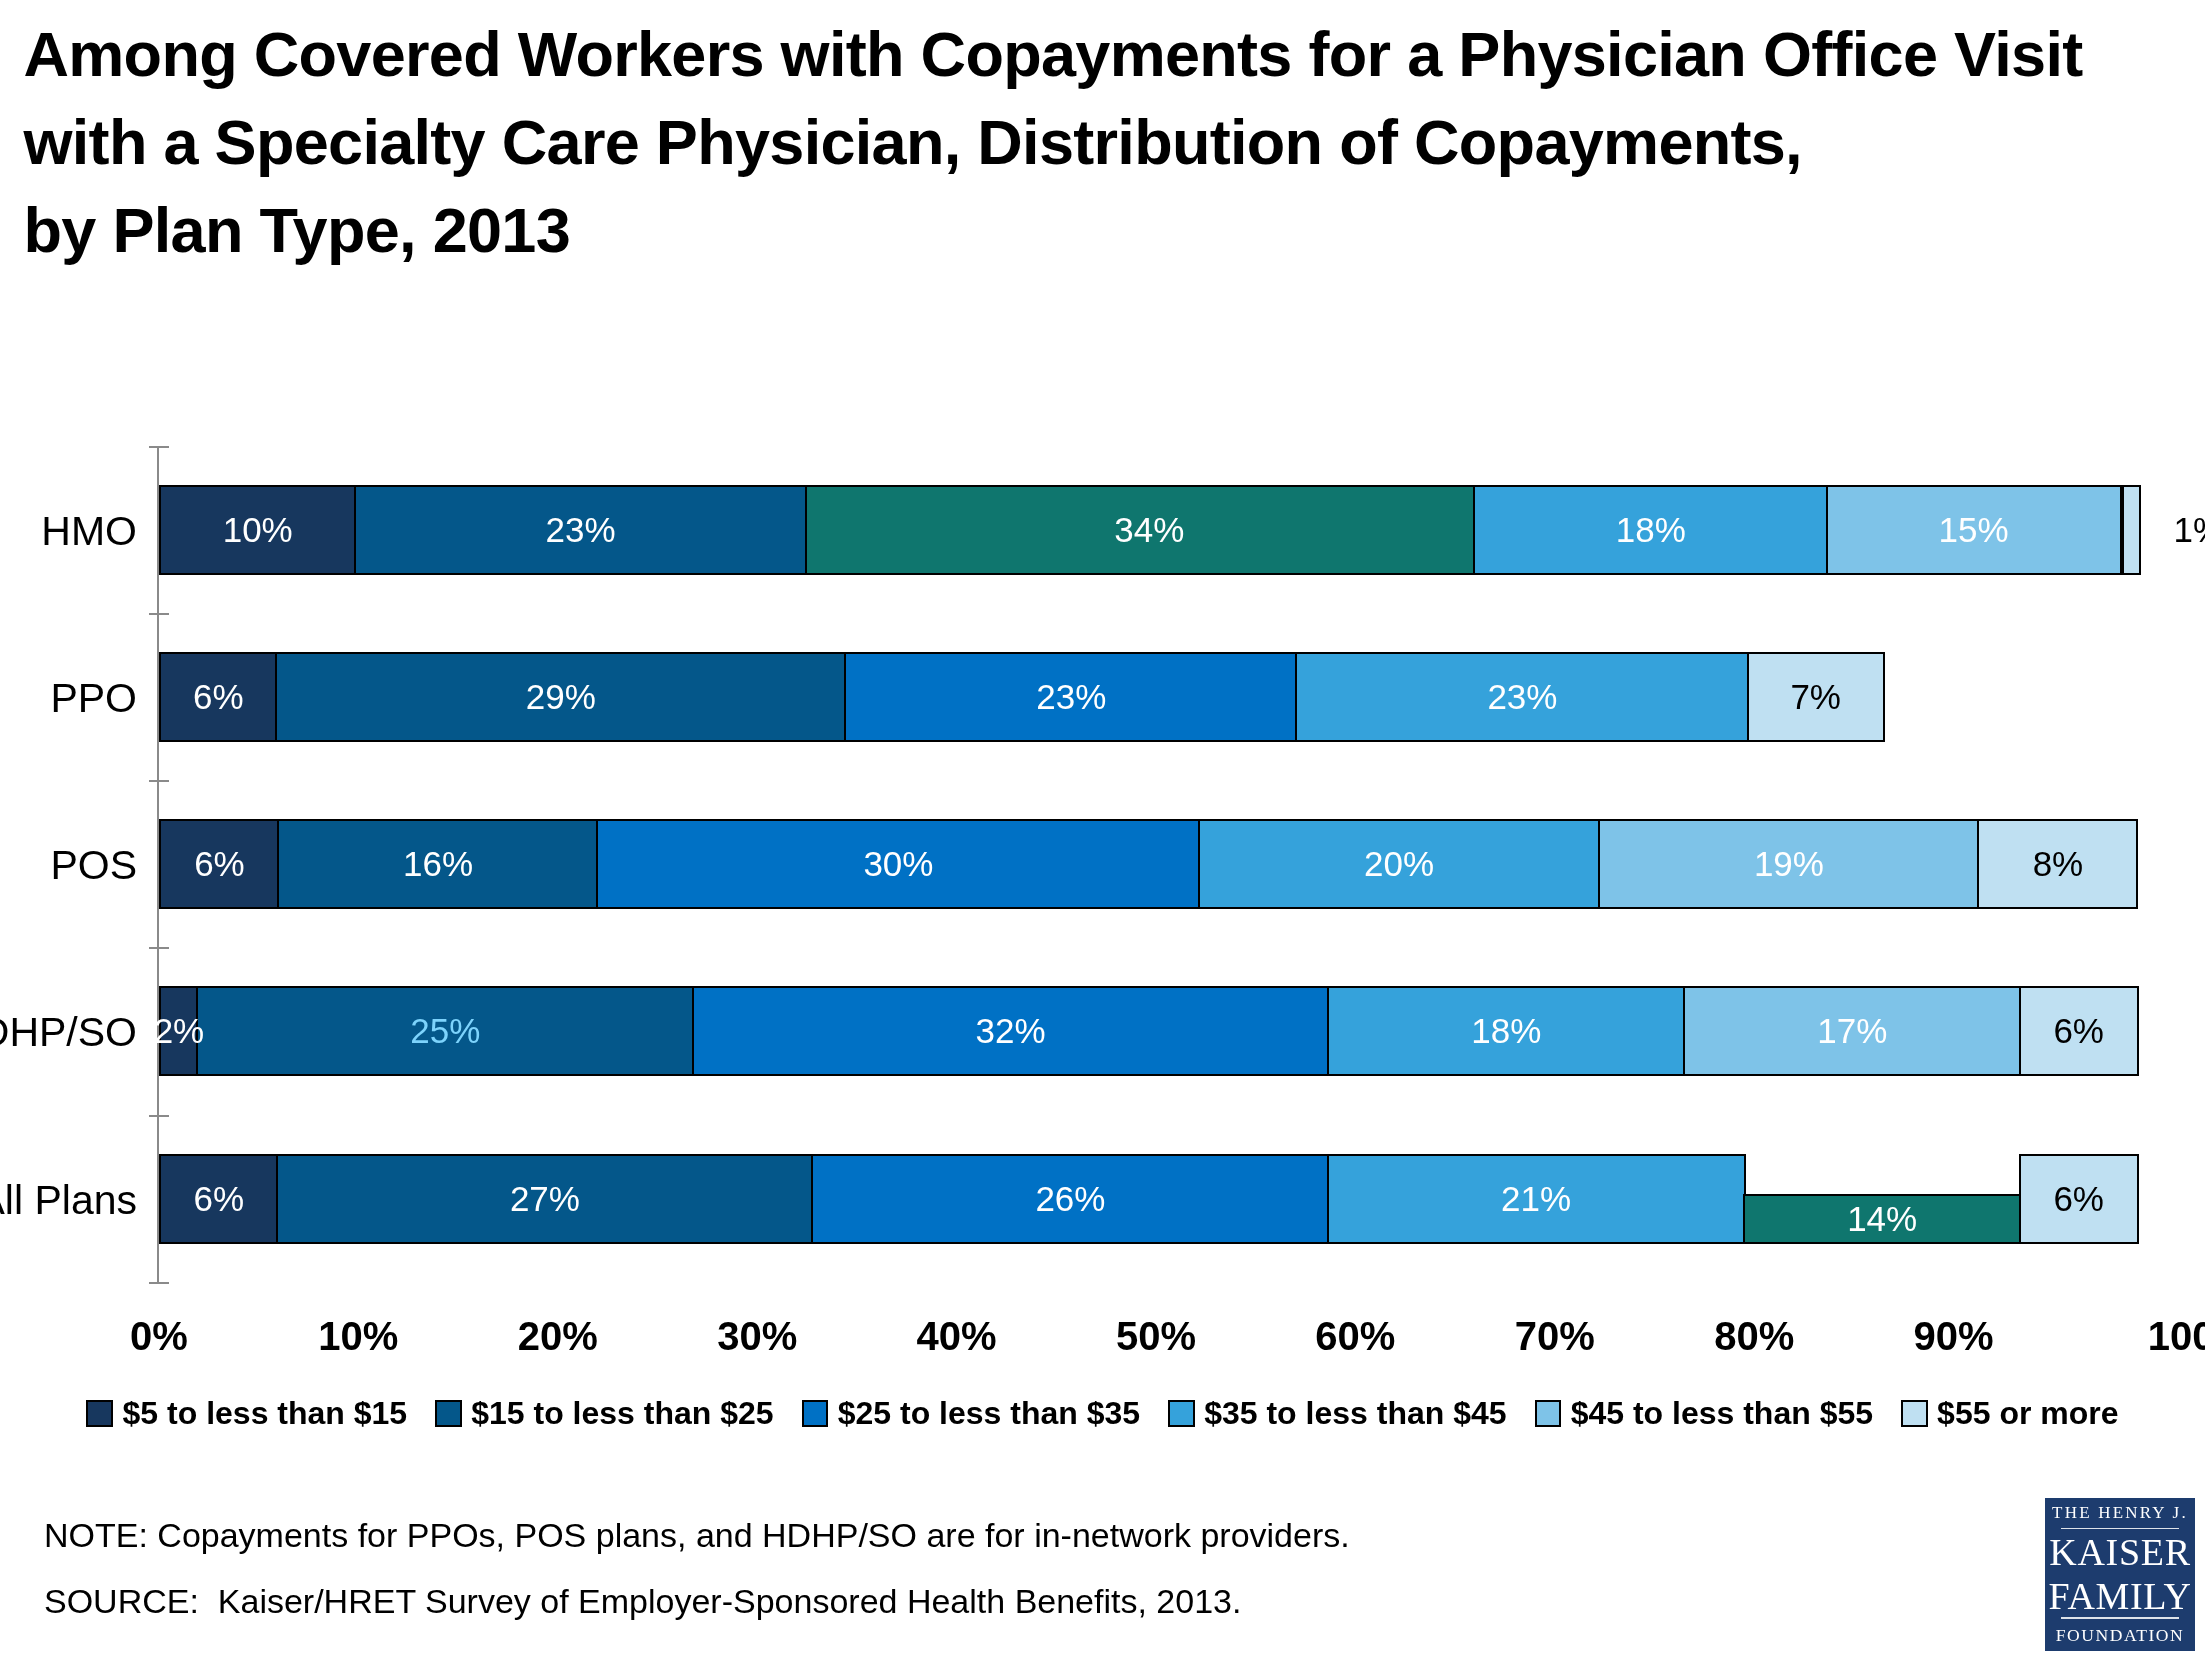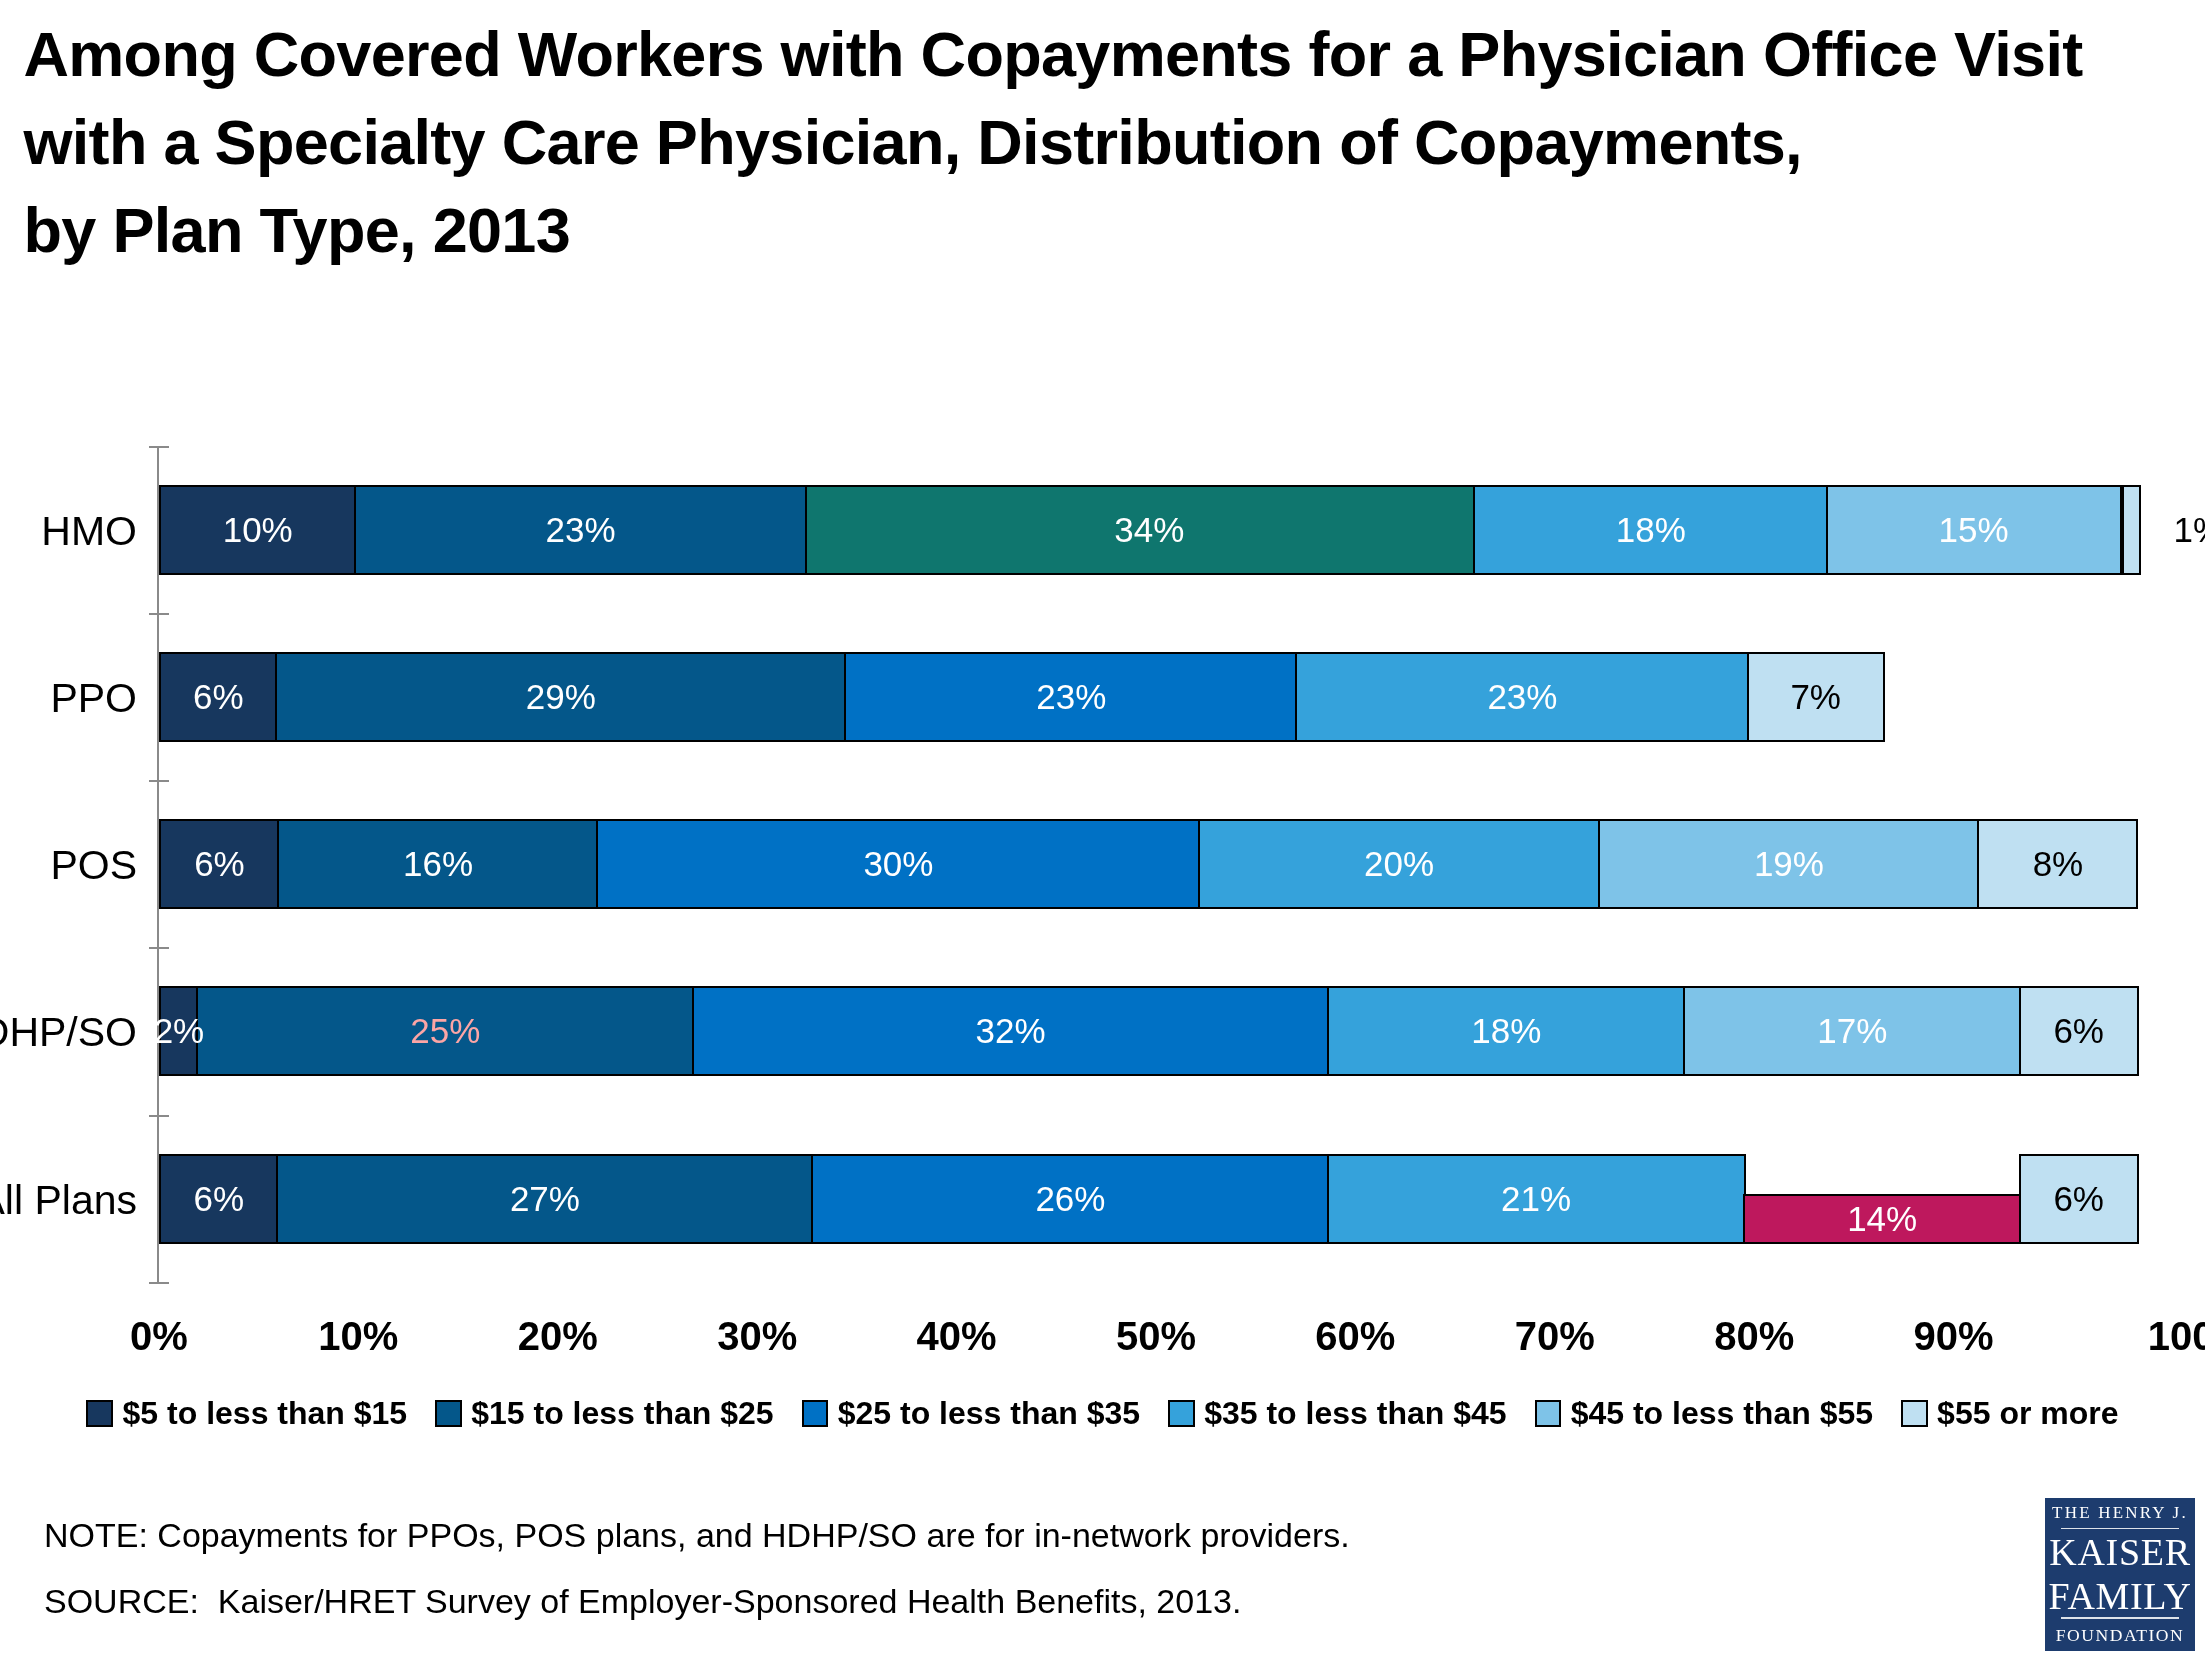--- a/index.html
+++ b/index.html
@@ -172,21 +172,21 @@
         </div>
       </div>
     </div>
     <div class="row-slot" style="top: 501px;">
       <div class="row-label">HDHP/SO</div>
       <div class="bar">
         <div class="seg" style="width: 2%; background: rgb(23, 55, 94);">
           <span class="seg-label" style="color: rgb(255, 255, 255);">2%</span>
         </div>
         <div class="seg" style="width: 25%; background: rgb(4, 87, 138);">
-          <span class="seg-label" style="color: #fca5a5;">25%</span>
+          <span class="seg-label" style="color: #7dd3fc;">25%</span>
         </div>
         <div class="seg" style="width: 32%; background: rgb(0, 113, 197);">
           <span class="seg-label" style="color: rgb(255, 255, 255);">32%</span>
         </div>
         <div class="seg" style="width: 18%; background: rgb(53, 162, 219);">
           <span class="seg-label" style="color: rgb(255, 255, 255);">18%</span>
         </div>
         <div class="seg" style="width: 17%; background: rgb(126, 195, 232);">
           <span class="seg-label" style="color: rgb(255, 255, 255);">17%</span>
         </div>
@@ -203,21 +203,21 @@
         </div>
         <div class="seg" style="width: 27%; background: rgb(4, 87, 138);">
           <span class="seg-label" style="color: rgb(255, 255, 255);">27%</span>
         </div>
         <div class="seg" style="width: 26%; background: rgb(0, 113, 197);">
           <span class="seg-label" style="color: rgb(255, 255, 255);">26%</span>
         </div>
         <div class="seg" style="width: 21%; background: rgb(53, 162, 219);">
           <span class="seg-label" style="color: rgb(255, 255, 255);">21%</span>
         </div>
-        <div class="seg" style="width: 14%; background: #be185d; margin-top: 40px;">
+        <div class="seg" style="width: 14%; background: #0f766e; margin-top: 40px;">
           <span class="seg-label" style="color: rgb(255, 255, 255);">14%</span>
         </div>
         <div class="seg" style="width: 6%; background: rgb(191, 224, 242);">
           <span class="seg-label" style="color: rgb(0, 0, 0);">6%</span>
         </div>
       </div>
     </div>
     <div class="ytick" style="top: -1.1px;"></div>
     <div class="ytick" style="top: 166px;"></div>
     <div class="ytick" style="top: 333px;"></div>

